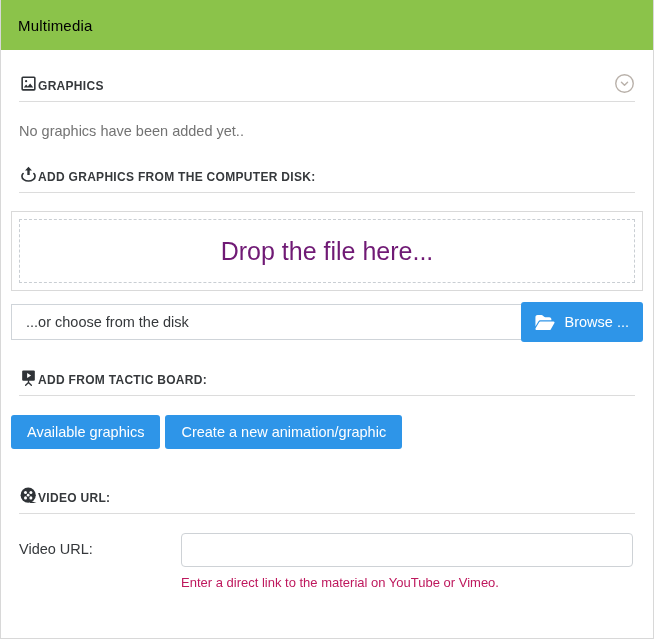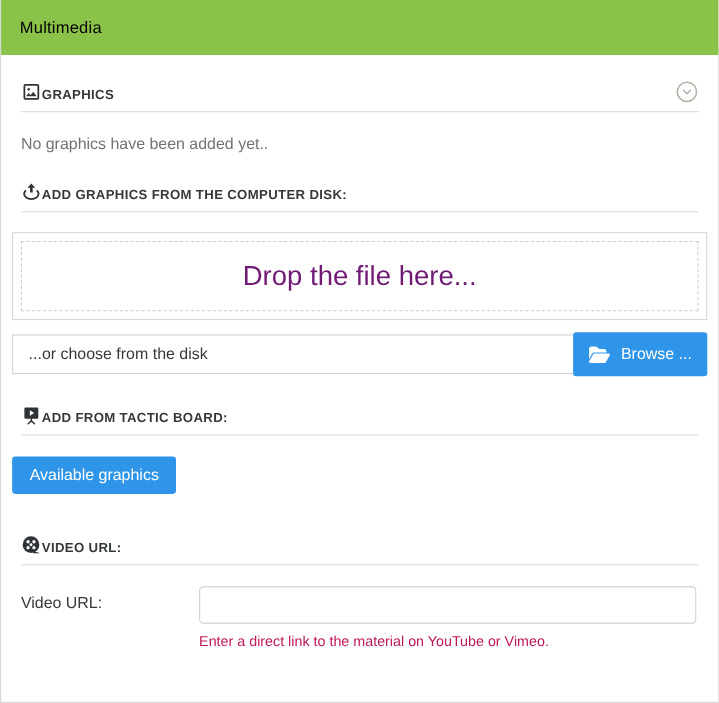--- a/index.html
+++ b/index.html
@@ -177,20 +177,21 @@
             <path d="M12 16v3.2M12 18.4l-3.6 3.4M12 18.4l3.6 3.4" fill="none" stroke="#2f3337" stroke-width="1.7" stroke-linecap="round"></path>
           </svg>
         </span>
         <span class="head-label">ADD FROM TACTIC BOARD:</span>
       </div>
     </div>
     <div class="divider"></div>
 
     <div class="btn-row">
       <button class="btn">Available graphics</button>
+      <button class="btn">Create a new animation/graphic</button>
     </div>
 
     <div class="section-head video-head">
       <div class="head-left">
         <span class="icon">
           <svg width="19" height="19" viewBox="0 0 24 24">
             <circle cx="11.6" cy="11.6" r="9.6" fill="#2f3337"></circle>
             <path d="M14 18.5l8 3h-8z" fill="#2f3337"></path>
             <circle cx="11.6" cy="11.6" r="1.7" fill="#ffffff"></circle>
             <circle cx="8.2" cy="8.2" r="1.9" fill="#ffffff"></circle>

